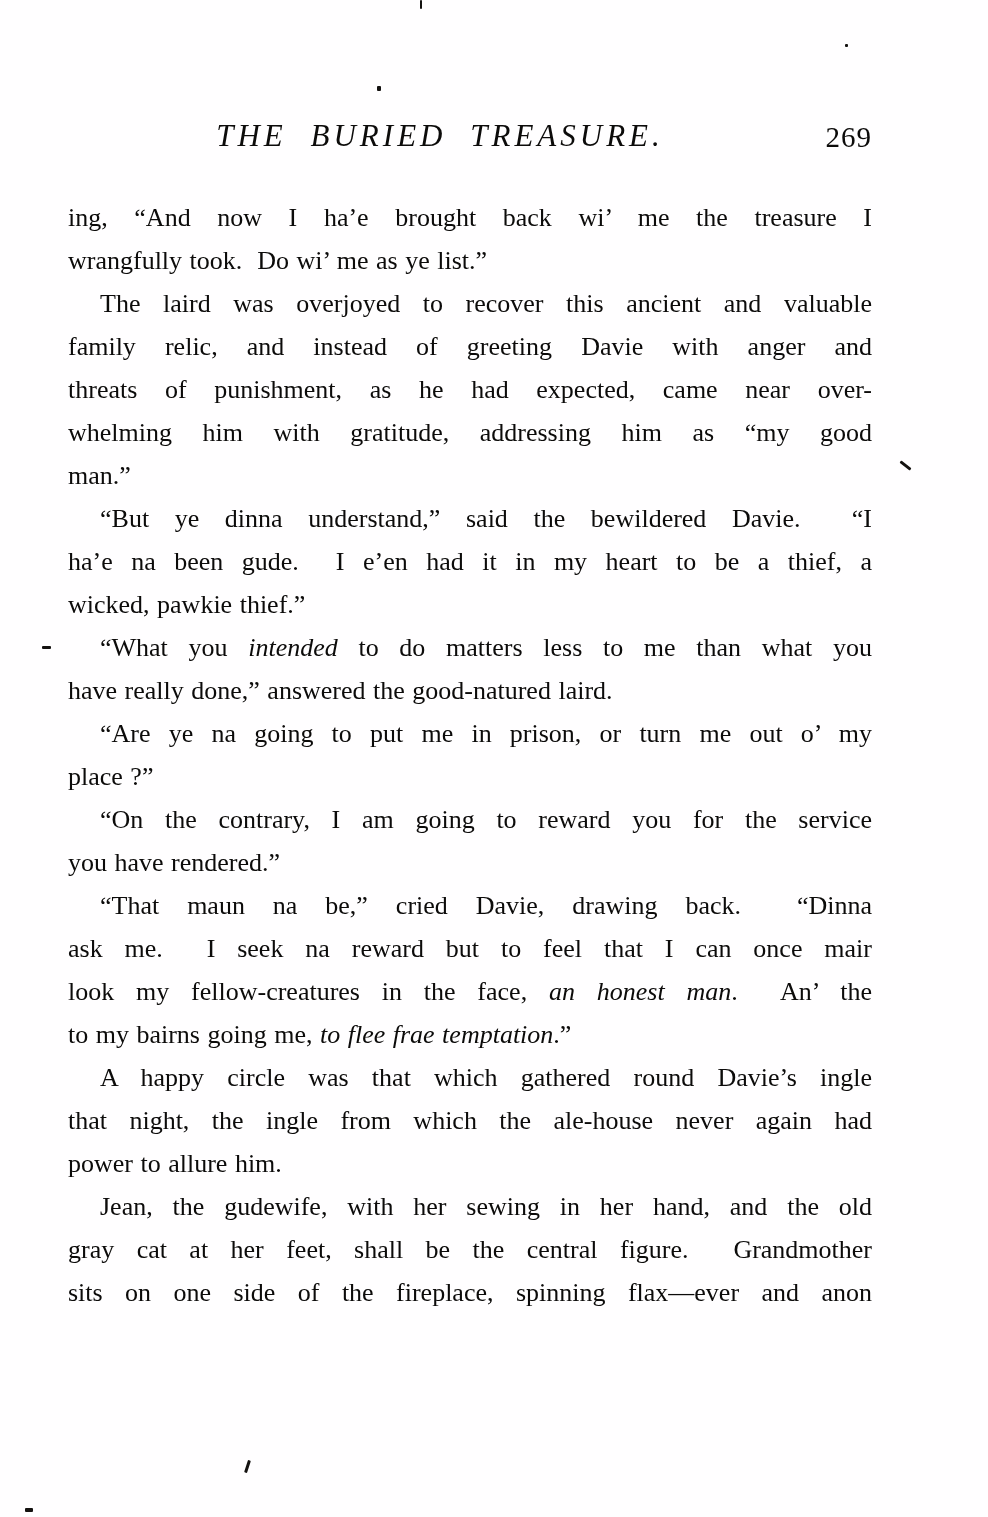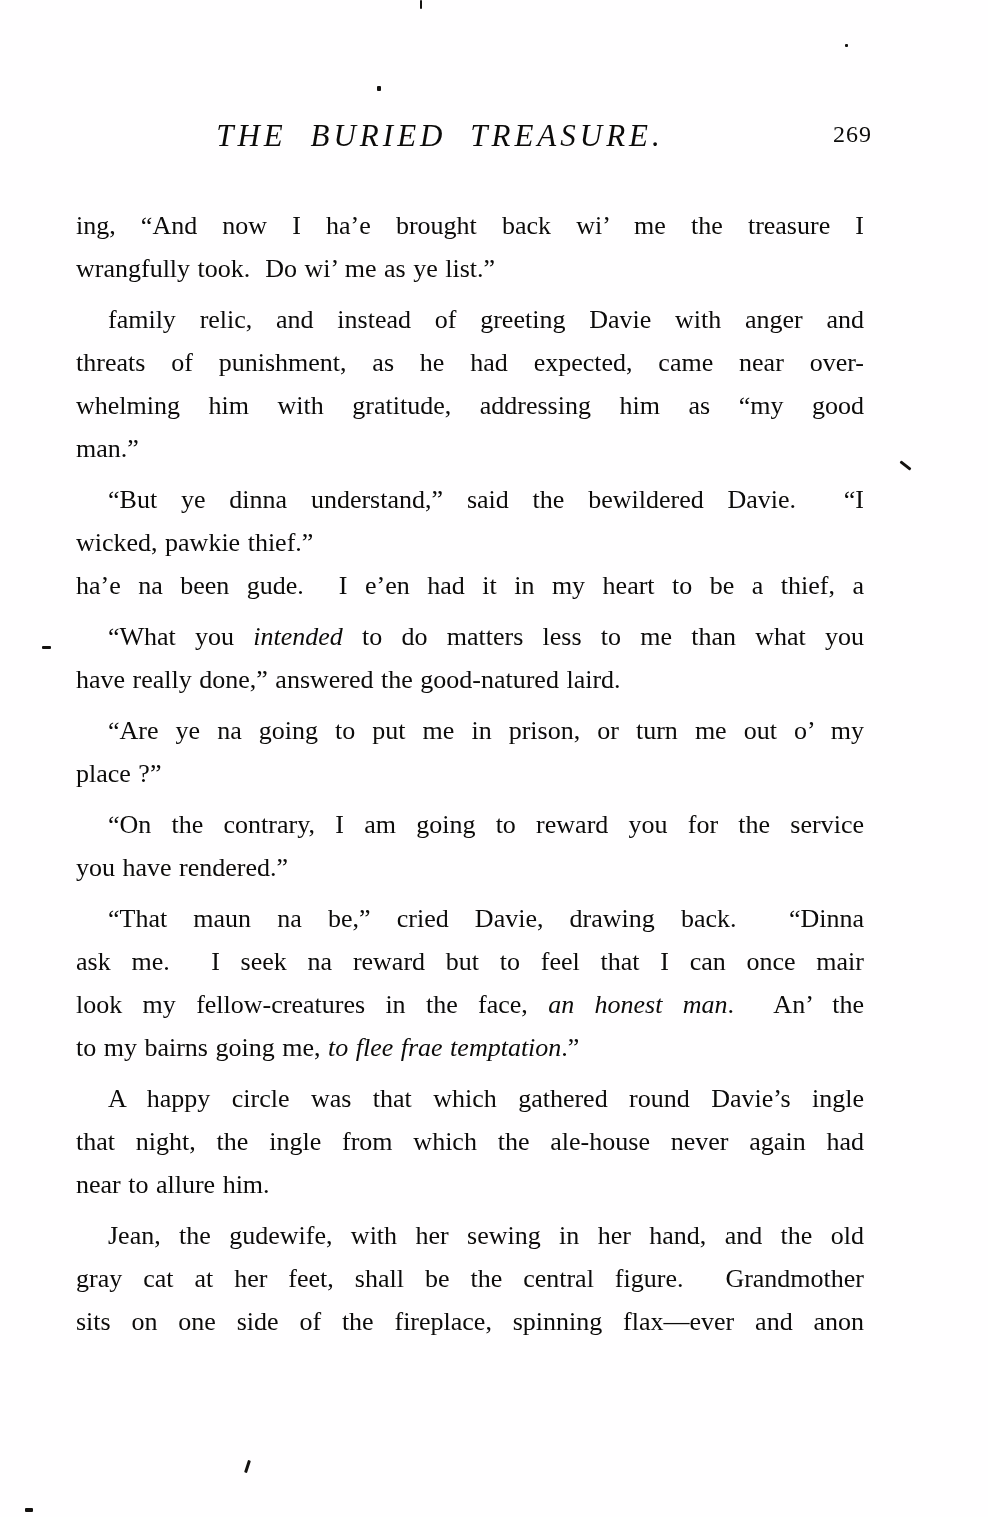--- a/index.html
+++ b/index.html
@@ -32,33 +32,33 @@
     font-style: italic;
     font-size: 31px;
     letter-spacing: 4px;
     word-spacing: 12px;
     white-space: nowrap;
   }
   .page-number {
     position: absolute;
     right: 0;
     top: 3px;
-    font-size: 24px;
+    font-size: 29px;
     letter-spacing: 1px;
   }
   .body-text {
     position: absolute;
     left: 68px;
     top: 196px;
     width: 804px;
     font-size: 26px;
     line-height: 43px;
     word-spacing: 1px;
   }
-  .para { margin: 8px; }
+  .para { margin: 0; }
   .line {
     height: 43px;
     white-space: pre-wrap;
     text-align: justify;
     text-align-last: left;
     overflow: hidden;
   }
   .line.fill { text-align-last: justify; }
   .para .line:first-child { text-indent: 32px; }
   .para.no-indent .line:first-child { text-indent: 0; }
@@ -78,29 +78,30 @@
     <div class="running-title">THE BURIED TREASURE.</div>
     <div class="page-number">269</div>
   </div>
 
   <div class="body-text">
       <div class="para no-indent">
         <div class="line fill"><span>ing, “And now I ha’e brought back wi’ me the treasure I</span></div>
         <div class="line"><span>wrangfully took.  Do wi’ me as ye list.”</span></div>
       </div>
       <div class="para">
+        <div class="line fill"><span>The laird was overjoyed to recover this ancient and valuable</span></div>
         <div class="line fill"><span>family relic, and instead of greeting Davie with anger and</span></div>
         <div class="line fill"><span>threats of punishment, as he had expected, came near over-</span></div>
         <div class="line fill"><span>whelming him with gratitude, addressing him as “my good</span></div>
         <div class="line"><span>man.”</span></div>
       </div>
       <div class="para">
         <div class="line fill"><span>“But ye dinna understand,” said the bewildered Davie.  “I</span></div>
+        <div class="line fill"><span>ha’e na been gude.  I e’en had it in my heart to be a thief, a</span></div>
         <div class="line"><span>wicked, pawkie thief.”</span></div>
-        <div class="line fill"><span>ha’e na been gude.  I e’en had it in my heart to be a thief, a</span></div>
       </div>
       <div class="para">
         <div class="line fill"><span>“What you </span><span class="it">intended</span><span> to do matters less to me than what you</span></div>
         <div class="line"><span>have really done,” answered the good-natured laird.</span></div>
       </div>
       <div class="para">
         <div class="line fill"><span>“Are ye na going to put me in prison, or turn me out o’ my</span></div>
         <div class="line"><span>place ?”</span></div>
       </div>
       <div class="para">
@@ -109,21 +110,21 @@
       </div>
       <div class="para">
         <div class="line fill"><span>“That maun na be,” cried Davie, drawing back.  “Dinna</span></div>
         <div class="line fill"><span>ask me.  I seek na reward but to feel that I can once mair</span></div>
         <div class="line fill"><span>look my fellow-creatures in the face, </span><span class="it">an honest man</span><span>.  An’ the</span></div>
         <div class="line"><span>to my bairns going me, </span><span class="it">to flee frae temptation</span><span>.”</span></div>
       </div>
       <div class="para">
         <div class="line fill"><span>A happy circle was that which gathered round Davie’s ingle</span></div>
         <div class="line fill"><span>that night, the ingle from which the ale-house never again had</span></div>
-        <div class="line"><span>near to allure him.</span></div>
+        <div class="line"><span>power to allure him.</span></div>
       </div>
       <div class="para">
         <div class="line fill"><span>Jean, the gudewife, with her sewing in her hand, and the old</span></div>
         <div class="line fill"><span>gray cat at her feet, shall be the central figure.  Grandmother</span></div>
         <div class="line fill"><span>sits on one side of the fireplace, spinning flax—ever and anon</span></div>
       </div>
     </div>
 
   <div>
       <div class="artifact" style="left: 420px; top: 0px; width: 2px; height: 9px;"></div>

